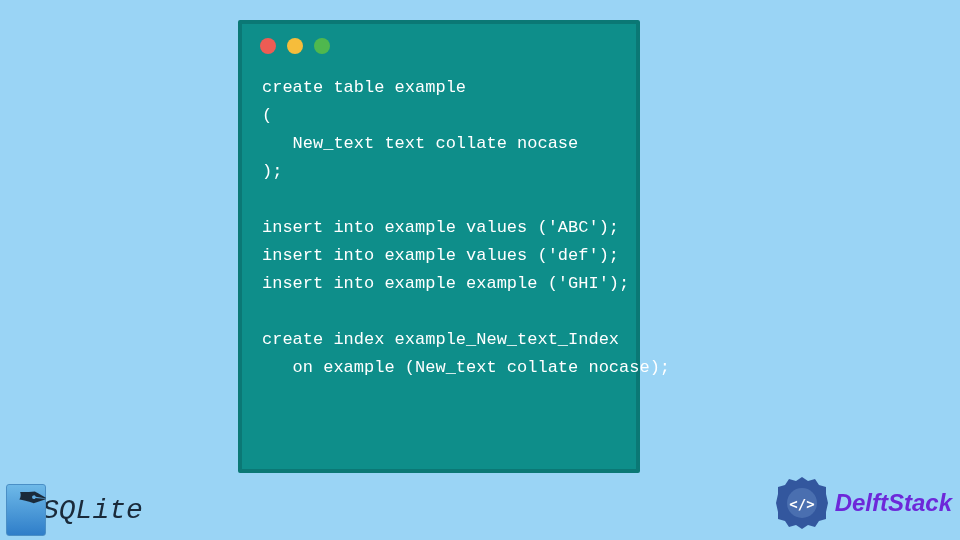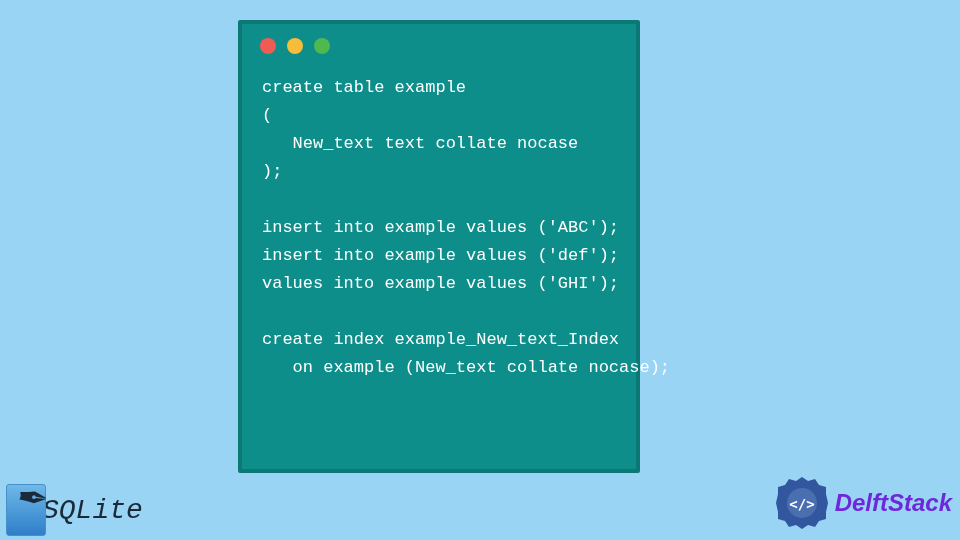--- a/index.html
+++ b/index.html
@@ -104,21 +104,21 @@
     <span class="dot yellow"></span>
     <span class="dot green"></span>
   </div>
   <div class="code">create table example
 (
    New_text text collate nocase
 );
 
 insert into example values ('ABC');
 insert into example values ('def');
-values into example values ('GHI');
+insert into example example ('GHI');
 
 create index example_New_text_Index
    on example (New_text collate nocase);</div>
 </div>
 
 <div class="sqlite-logo">
   <div class="sqlite-box">
     <span class="feather">✒</span>
   </div>
   <span class="sqlite-text">SQLite</span>

